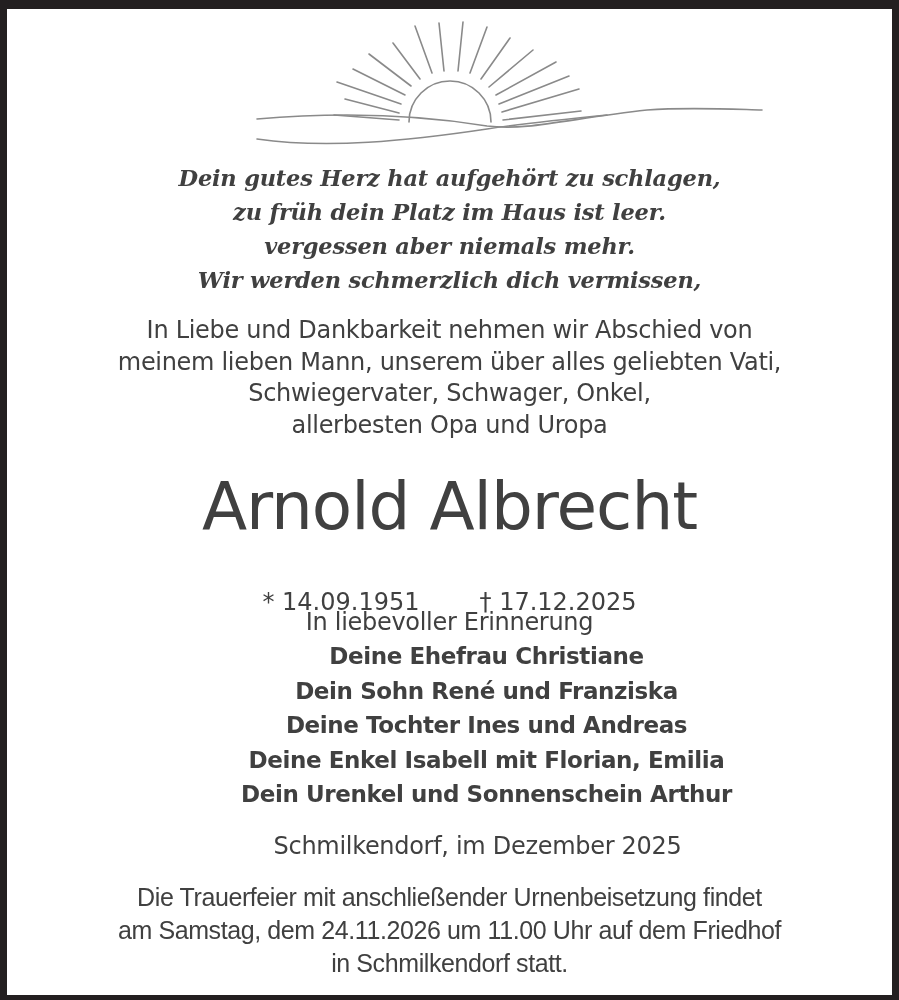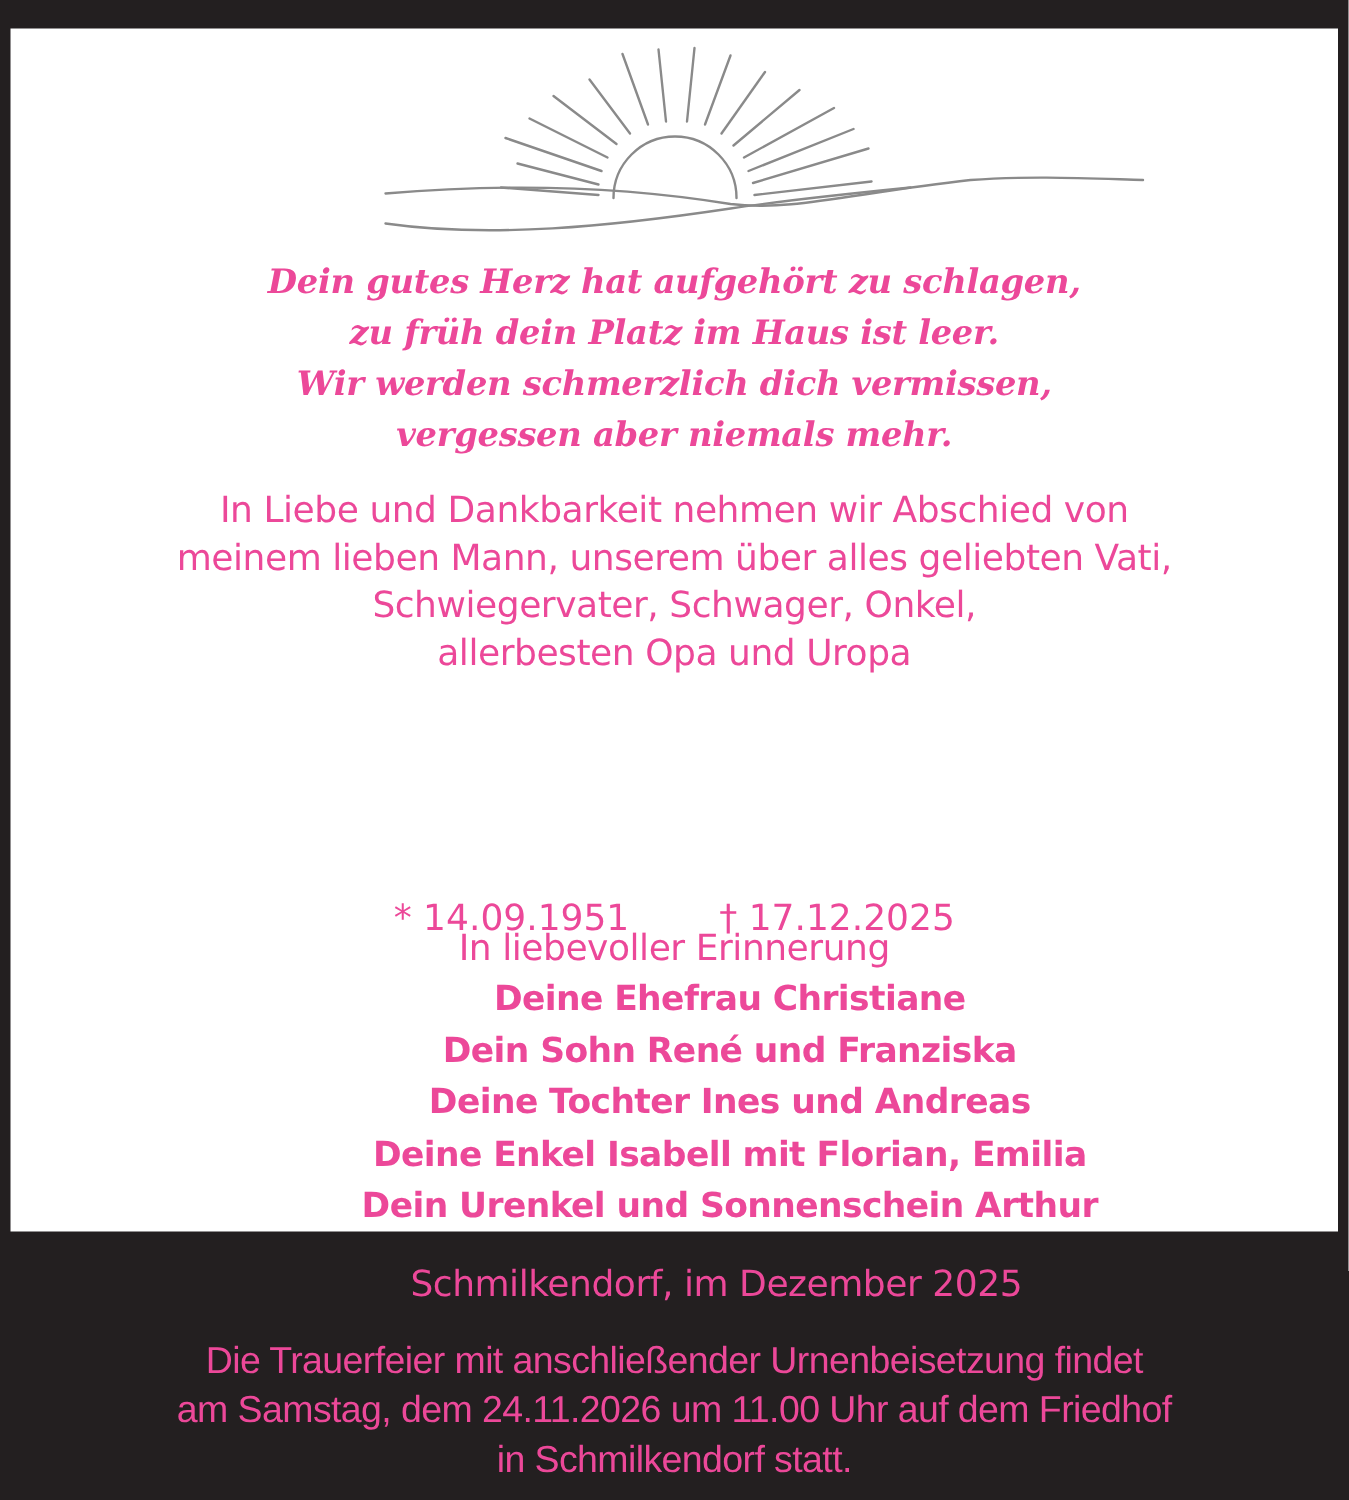--- a/index.html
+++ b/index.html
@@ -1,19 +1,19 @@
 <!DOCTYPE html>
 <html><head>
 <meta charset="utf-8">
 <style>
   html, body { margin:0; padding:0; }
   body { width:899px; height:1000px; background:#231f20; position:relative; overflow:hidden; }
   .card {
-    position:absolute; left:7px; top:19px; width:885px; height:802px;
-    background:#ffffff; color:#ec4899; text-align:center;
+    position:absolute; left:7px; top:9px; width:885px; height:986px;
+    background:#ffffff; color:#404040; text-align:center;
   }
   .sun { position:absolute; left:0; top:0; width:885px; height:140px; }
   .verse {
     position:absolute; left:0; width:885px; top:152px;
     font-family:"DejaVu Serif", serif; font-style:italic; font-weight:bold;
     font-size:22.5px; line-height:34px; letter-spacing:-0.2px;
   }
   .intro {
     position:absolute; left:0; width:885px; top:306px;
     font-family:"DejaVu Sans", sans-serif; font-size:24px; line-height:31.5px;
@@ -82,31 +82,32 @@
       <line x1="392" y1="111" x2="327" y2="106"></line>
 
       <path d="M 250 110 C 320 104, 400 104, 480 117 C 520 122, 560 110, 640 101 C 680 98, 720 100, 755 101"></path>
       <path d="M 250 130 C 320 140, 400 132, 480 120 C 520 114, 560 110, 600 106"></path>
     </g>
   </svg>
 
   <div class="verse">
     <span class="line">Dein gutes Herz hat aufgehört zu schlagen,</span>
     <span class="line">zu früh dein Platz im Haus ist leer.</span>
+    <span class="line">vergessen aber niemals mehr.</span>
     <span class="line">Wir werden schmerzlich dich vermissen,</span>
-    <span class="line">vergessen aber niemals mehr.</span>
   </div>
 
   <div class="intro">
     <span class="line">In Liebe und Dankbarkeit nehmen wir Abschied von</span>
     <span class="line">meinem lieben Mann, unserem über alles geliebten Vati,</span>
     <span class="line">Schwiegervater, Schwager, Onkel,</span>
     <span class="line">allerbesten Opa und Uropa</span>
   </div>
 
+  <div class="name">Arnold Albrecht</div>
 
   <div class="dates">
     <span>* 14.09.1951</span><span class="gap"></span><span>† 17.12.2025</span>
   </div>
 
   <div class="remember">In liebevoller Erinnerung</div>
 
   <div class="family">
     <span class="line">Deine Ehefrau Christiane</span>
     <span class="line">Dein Sohn René und Franziska</span>

